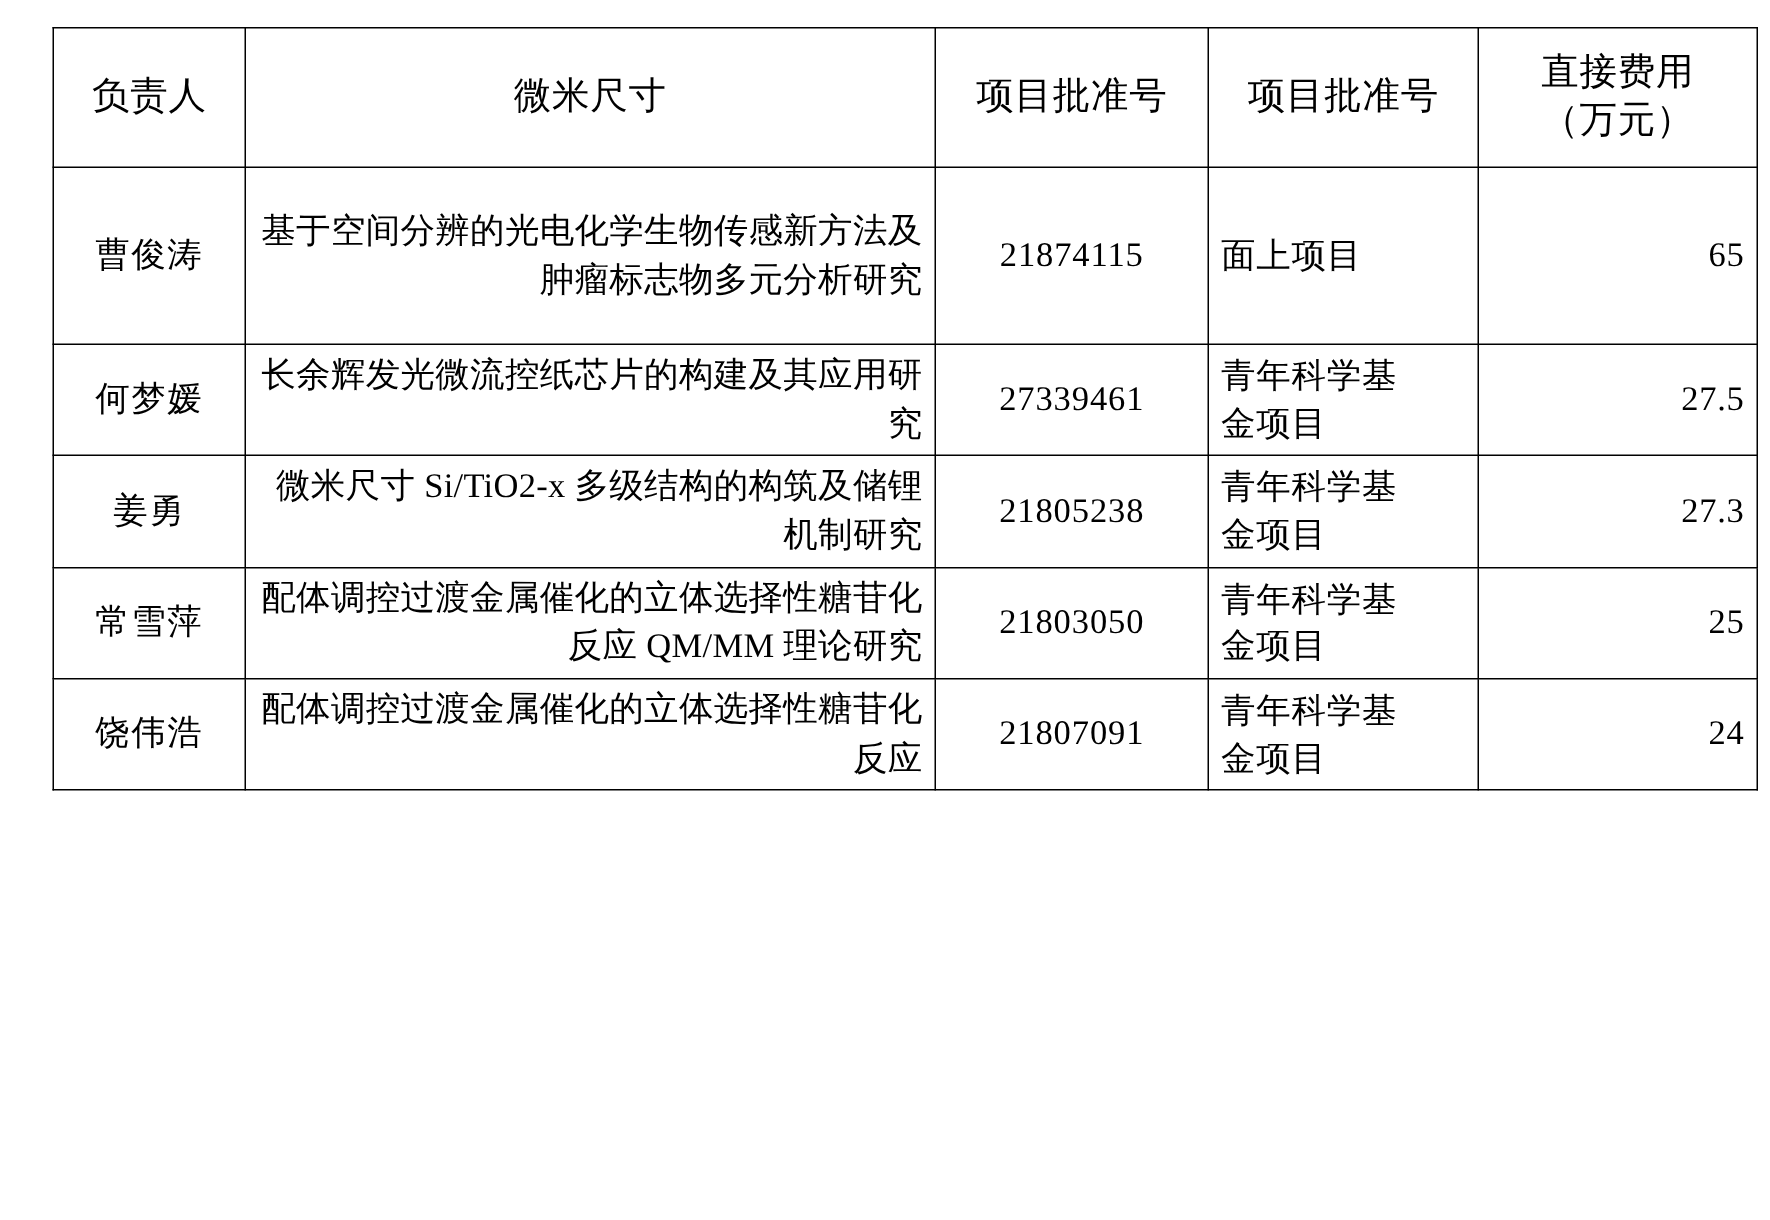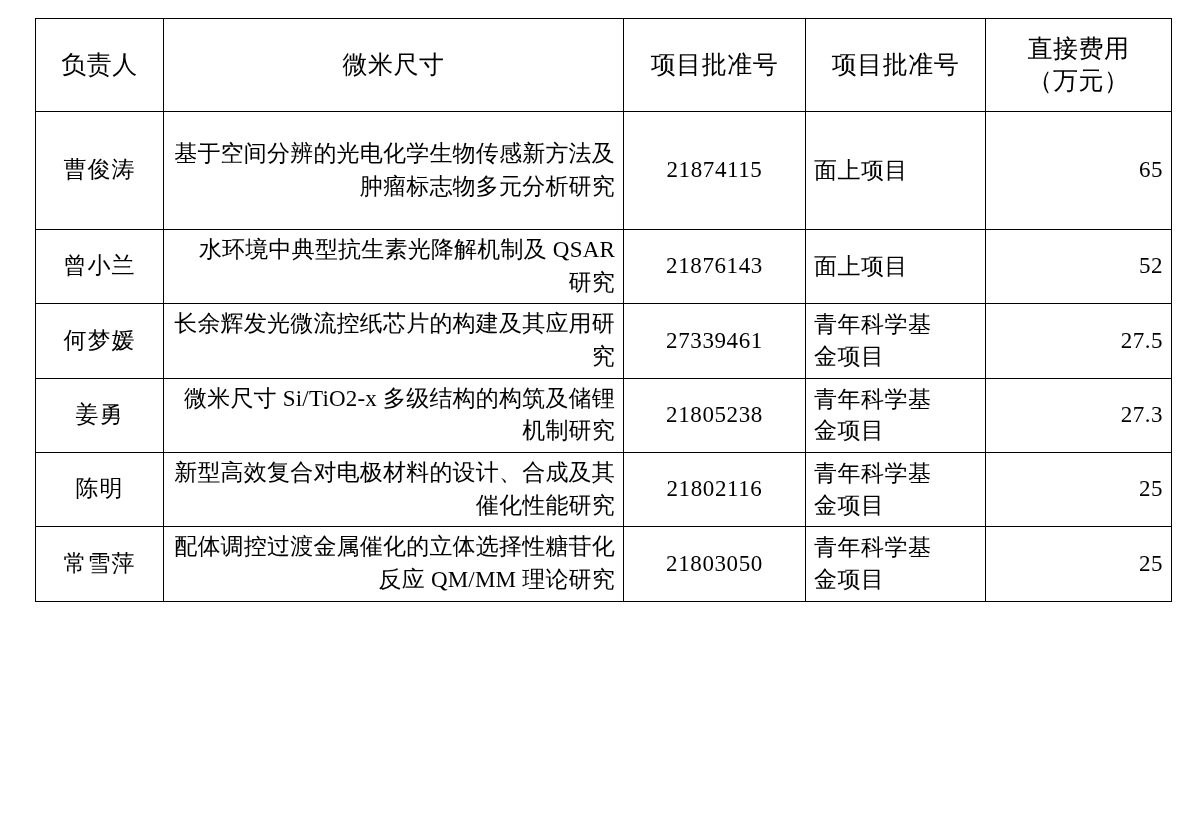--- a/index.html
+++ b/index.html
@@ -113,64 +113,54 @@
         <td class="leader">曹俊涛</td>
         <td class="title">基于空间分辨的光电化学生物传感新方法及肿瘤标志物多元分析研究</td>
         <td class="number">21874115</td>
         <td class="category">
           <span class="cat-l1">面上项目</span>
           <span class="cat-l2"></span>
         </td>
         <td class="fee">65</td>
       </tr>
       <tr>
-        <td class="leader">曾小兰</td>
-        <td class="title">水环境中典型抗生素光降解机制及 QSAR 研究</td>
-        <td class="number">21876143</td>
-        <td class="category">
-          <span class="cat-l1">面上项目</span>
-          <span class="cat-l2"></span>
-        </td>
-        <td class="fee">52</td>
-      </tr>
-      <tr>
         <td class="leader">何梦媛</td>
         <td class="title">长余辉发光微流控纸芯片的构建及其应用研究</td>
         <td class="number">27339461</td>
         <td class="category">
           <span class="cat-l1">青年科学基</span>
           <span class="cat-l2">金项目</span>
         </td>
         <td class="fee">27.5</td>
       </tr>
       <tr>
         <td class="leader">姜勇</td>
         <td class="title">微米尺寸 Si/TiO2-x 多级结构的构筑及储锂机制研究</td>
         <td class="number">21805238</td>
         <td class="category">
           <span class="cat-l1">青年科学基</span>
           <span class="cat-l2">金项目</span>
         </td>
         <td class="fee">27.3</td>
       </tr>
       <tr>
-        <td class="leader">陈明</td>
-        <td class="title">新型高效复合对电极材料的设计、合成及其催化性能研究</td>
-        <td class="number">21802116</td>
-        <td class="category">
-          <span class="cat-l1">青年科学基</span>
-          <span class="cat-l2">金项目</span>
-        </td>
-        <td class="fee">25</td>
-      </tr>
-      <tr>
         <td class="leader">常雪萍</td>
         <td class="title">配体调控过渡金属催化的立体选择性糖苷化反应 QM/MM 理论研究</td>
         <td class="number">21803050</td>
         <td class="category">
           <span class="cat-l1">青年科学基</span>
           <span class="cat-l2">金项目</span>
         </td>
         <td class="fee">25</td>
       </tr>
+      <tr>
+        <td class="leader">饶伟浩</td>
+        <td class="title">配体调控过渡金属催化的立体选择性糖苷化反应</td>
+        <td class="number">21807091</td>
+        <td class="category">
+          <span class="cat-l1">青年科学基</span>
+          <span class="cat-l2">金项目</span>
+        </td>
+        <td class="fee">24</td>
+      </tr>
     </tbody>
   </table>
 </div>
 
 </body></html>

